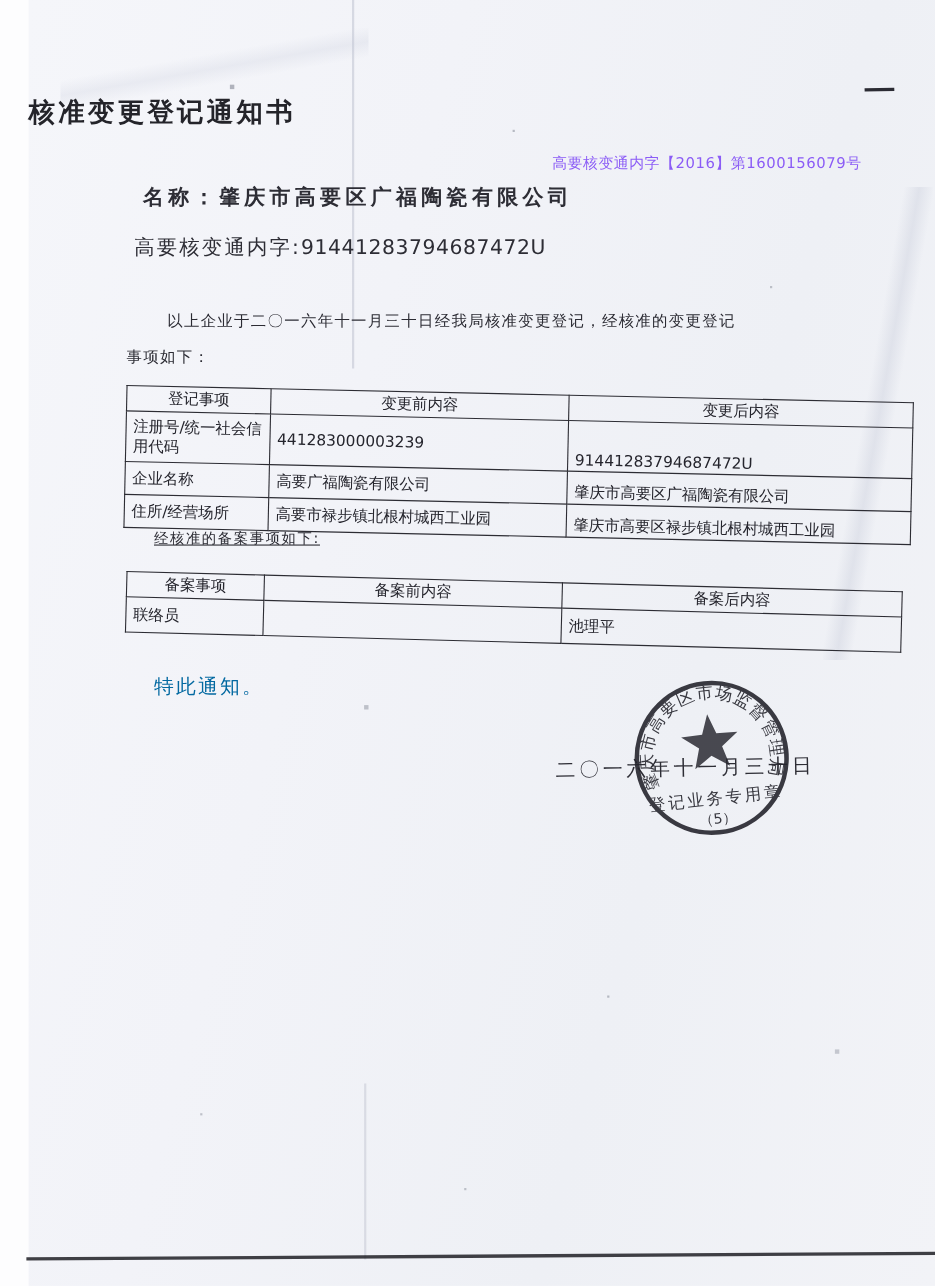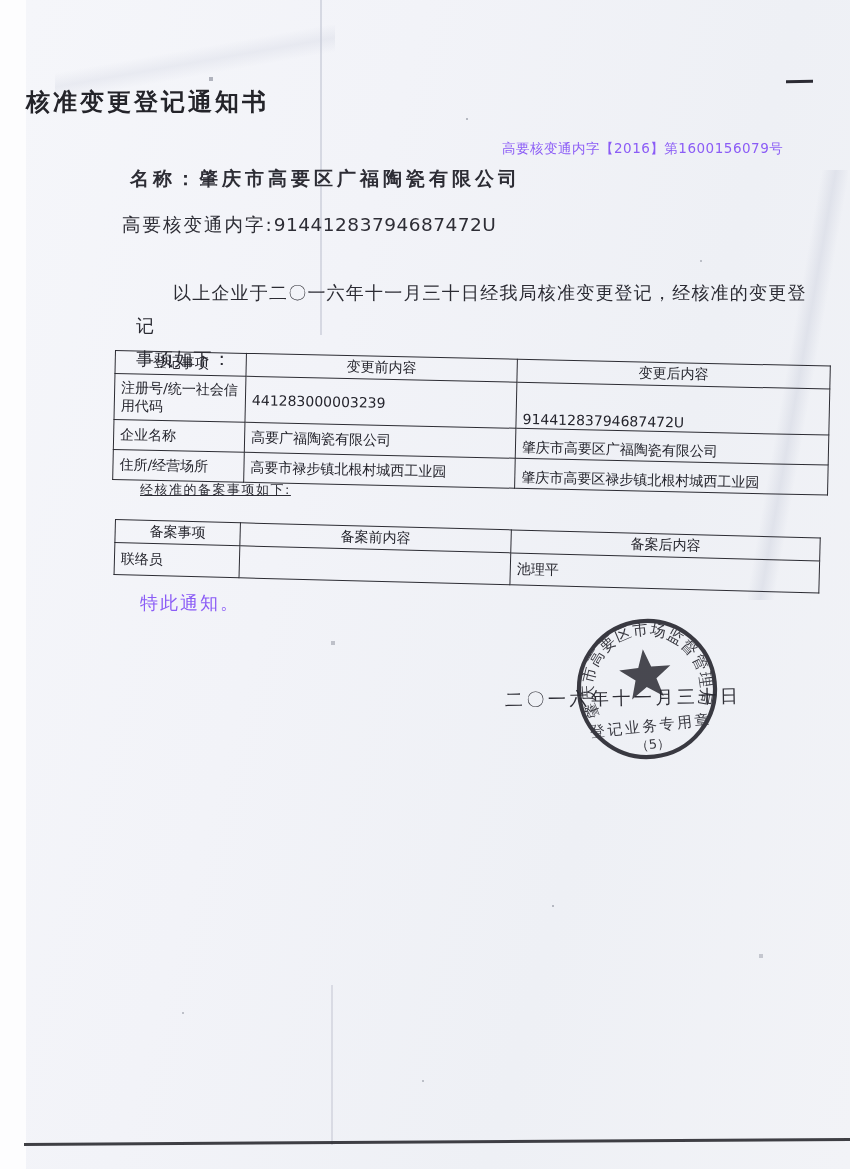--- a/index.html
+++ b/index.html
@@ -37,21 +37,21 @@
   }
   .doc-number{
     position:absolute;left:502px;top:140px;width:320px;
     font-size:13.5px;letter-spacing:.5px;color:#8b5cf6;
   }
   .name-line{position:absolute;left:130px;top:166px;font-size:19px;letter-spacing:4px;color:#2d2d35;font-weight:bold;}
   .code-line{position:absolute;left:122px;top:212px;font-size:18.5px;letter-spacing:2px;color:#2d2d35;}
   .code-line .code-value{letter-spacing:.5px;}
   .body-para{
     position:absolute;left:115px;top:276px;width:676px;
-    font-size:18px;line-height:33px;letter-spacing:1.2px;color:#2b2b33;margin-left:21px;
+    font-size:14px;line-height:33px;letter-spacing:1.2px;color:#2b2b33;
   }
   .body-para .indent{text-indent:37px;}
 
   table{border-collapse:collapse;table-layout:fixed;}
   .doc-table{
     position:absolute;font-size:14px;color:#25252d;
     transform-origin:0 0;background:transparent;
   }
   .doc-table th,.doc-table td{
     border:1.7px solid #2c2c33;padding:1px 6px;font-weight:normal;
@@ -66,21 +66,21 @@
   .table1 .r1{height:46px;}
   .table1 .r2,.table1 .r3{height:30px;}
   .table2{left:115px;top:519px;width:666px;transform:rotate(1.5deg);}
   .table2 .c1{width:112px;}
   .table2 .c2{width:258px;}
   .table2 .c3{width:296px;}
   .table2 .hrow{height:23px;}
   .table2 .r1{height:32px;}
   .vbot{vertical-align:bottom;}
   .filing-intro{position:absolute;left:140px;top:481px;font-size:13px;letter-spacing:1.5px;color:#2b2b33;text-decoration:underline;}
-  .closing{position:absolute;left:140px;top:591px;font-size:18px;letter-spacing:2px;color:#8b5cf6;}
+  .closing{position:absolute;left:140px;top:612px;font-size:18px;letter-spacing:2px;color:#0369a1;}
 
   .date-line{
     position:absolute;left:505px;top:686px;font-size:18px;letter-spacing:3.5px;
     color:#2d2d35;transform:rotate(-1deg);
   }
   .stamp{
     position:absolute;left:558px;top:600px;width:178px;height:178px;
     transform:rotate(-6deg);opacity:.9;
   }
   .stamp text{fill:#26262e;}

